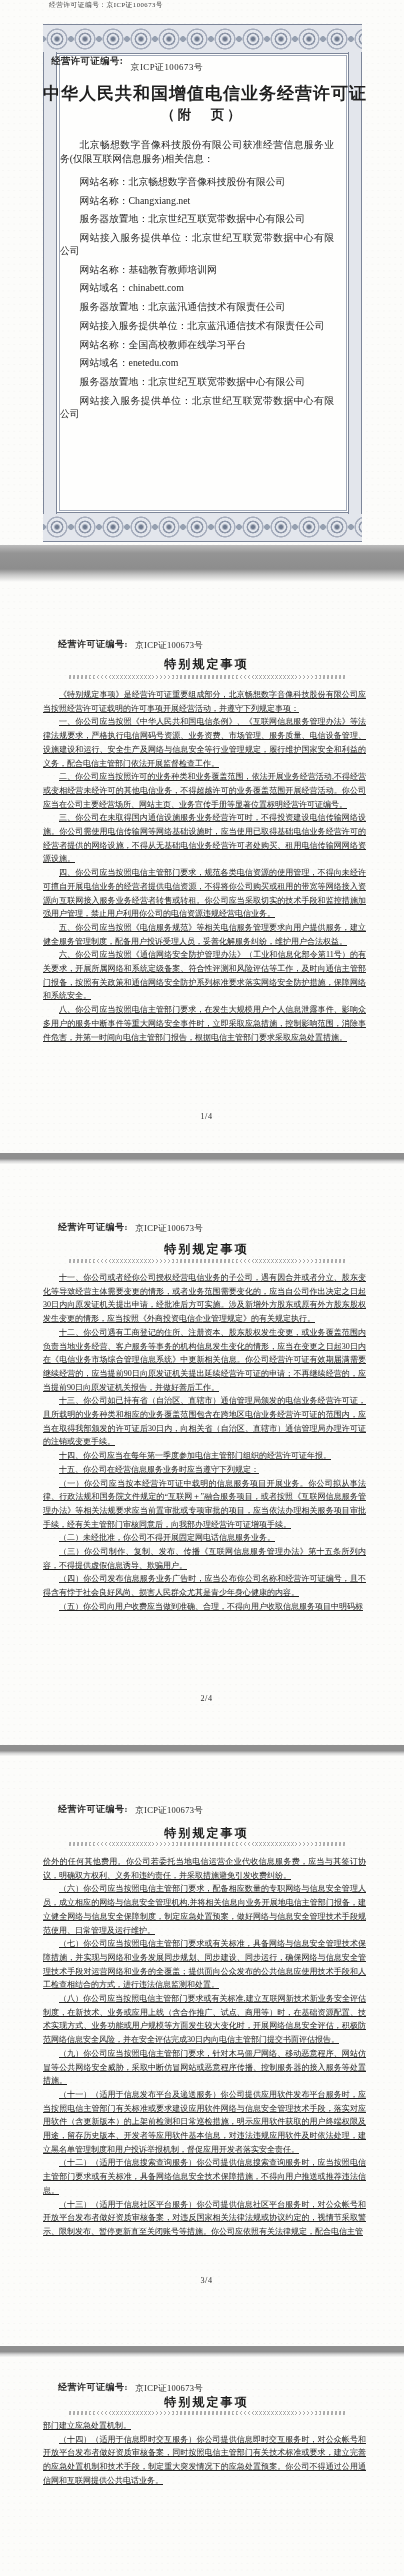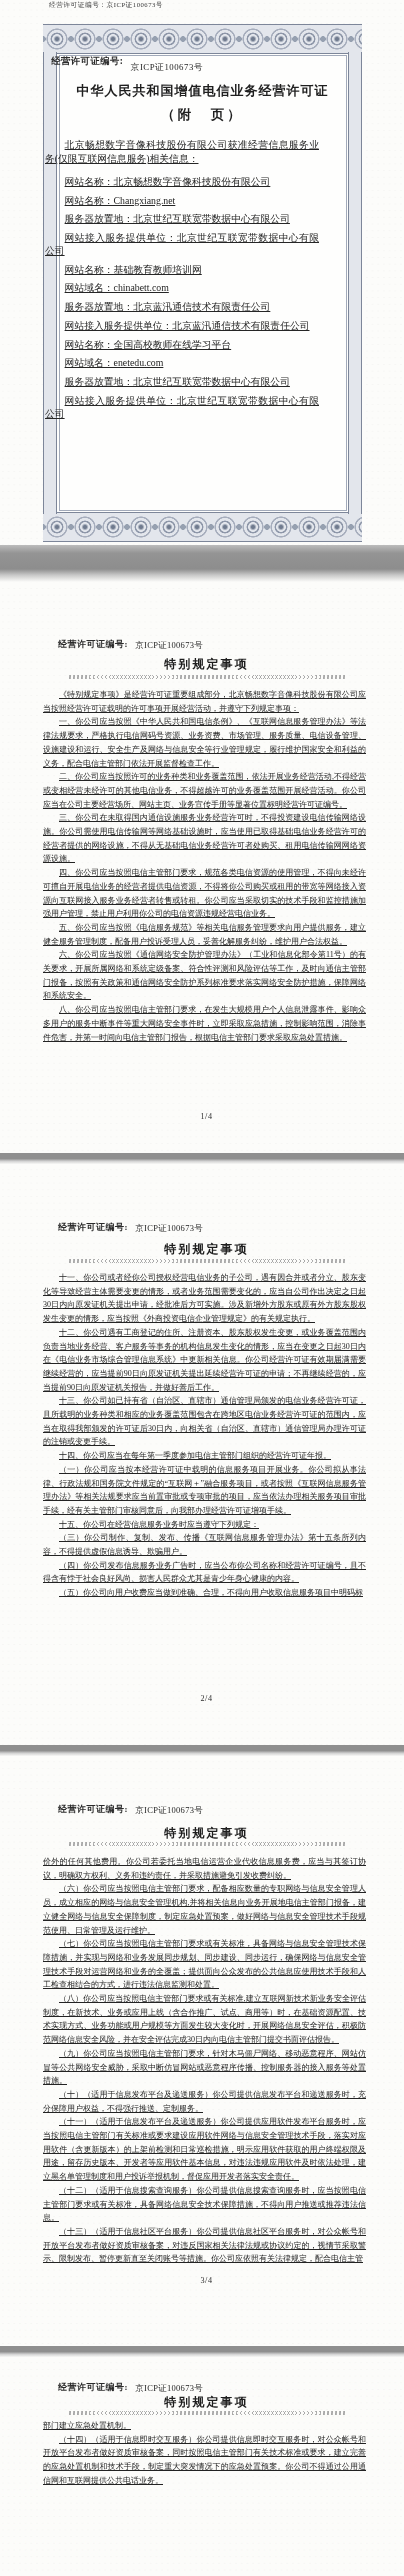--- a/index.html
+++ b/index.html
@@ -26,25 +26,25 @@
     background-image:
       radial-gradient(circle 2.6px at 6.2px 6.2px, #76markers 0 0, transparent 0),
       radial-gradient(circle 2.6px at 6.2px 6.2px, #768092 0 1.3px, transparent 3.1px),
       radial-gradient(circle 5.7px at 6.2px 6.2px, transparent 0 3.3px, #929bac 3.6px 4.4px, transparent 4.9px);
     background-size:12.4px 12.4px;border-left:0.5px solid #7d8699;border-right:0.5px solid #7d8699;}
   .band-v.left{left:0;} .band-v.right{right:0;}
   .inner-line{position:absolute;left:15.5px;right:15.5px;top:31px;bottom:31px;border:0.5px solid #a2aaba;}
   .cert-lic{position:absolute;top:31px;left:8.2px;white-space:nowrap;}
   .lic-label{font-size:9.3px;font-weight:bold;letter-spacing:0.5px;color:#2b2b2b;}
   .cert-lic .lic-num{font-size:8.8px;margin-left:5.2px;position:relative;top:5.7px;letter-spacing:0.5px;}
-  .cert-title{position:absolute;top:58px;left:0;right:0;text-align:center;font-size:13px;
+  .cert-title{position:absolute;top:58px;left:0;right:0;text-align:center;font-size:17px;
     font-weight:bold;letter-spacing:1px;margin:0;color:#1f1f1f;white-space:nowrap;}
   .cert-sub{position:absolute;top:82px;left:0;right:0;text-align:center;font-size:13.4px;
     font-weight:bold;letter-spacing:3.1px;color:#1f1f1f;}
-  .cert-body{position:absolute;top:114px;left:2px;width:274px;text-decoration:underline;}
+  .cert-body{position:absolute;top:114px;left:17px;width:274px;}
   .cert-intro{margin:0 0 8.2px 0;font-size:9.8px;line-height:14.4px;text-indent:2em;
     text-align:justify;word-break:break-all;color:#242424;}
   .cert-line{margin:0 0 5.7px 0;font-size:9.8px;line-height:13px;text-indent:2em;
     text-align:justify;word-break:break-all;color:#242424;}
 
   
   .divider{position:absolute;top:0;left:0;right:0;}
   .divider.big{height:37px;background:linear-gradient(180deg,#bcbcbc 0,#949494 8.2px,#8d8d8d 24px,#c7c7c7 30px,#fcfcfa 37px);}
   .divider.small{height:11.3px;background:linear-gradient(180deg,#8f8f8f 0,#8f8f8f 5.7px,#d2d2d2 8.2px,#fcfcfa 11.3px);}
   .sp-lic{position:absolute;left:58px;top:var(--h);white-space:nowrap;}
@@ -167,24 +167,25 @@
 
 
           <p class="para">十一、你公司或者经你公司授权经营电信业务的子公司，遇有因合并或者分立、股东变化等导致经营主体需要变更的情形，或者业务范围需要变化的，应当自公司作出决定之日起30日内向原发证机关提出申请，经批准后方可实施。涉及新增外方股东或原有外方股东股权发生变更的情形，应当按照《外商投资电信企业管理规定》的有关规定执行。</p>
 
           <p class="para">十二、你公司遇有工商登记的住所、注册资本、股东股权发生变更，或业务覆盖范围内负责当地业务经营、客户服务等事务的机构信息发生变化的情形，应当在变更之日起30日内在《电信业务市场综合管理信息系统》中更新相关信息。你公司经营许可证有效期届满需要继续经营的，应当提前90日向原发证机关提出延续经营许可证的申请；不再继续经营的，应当提前90日向原发证机关报告，并做好善后工作。</p>
 
           <p class="para">十三、你公司如已持有省（自治区、直辖市）通信管理局颁发的电信业务经营许可证，且所载明的业务种类和相应的业务覆盖范围包含在跨地区电信业务经营许可证的范围内，应当在取得我部颁发的许可证后30日内，向相关省（自治区、直辖市）通信管理局办理许可证的注销或变更手续。</p>
 
           <p class="para">十四、你公司应当在每年第一季度参加电信主管部门组织的经营许可证年报。</p>
 
+          <p class="para">十五、你公司在经营信息服务业务时应当遵守下列规定：</p>
+
           <p class="para">（一）你公司应当按本经营许可证中载明的信息服务项目开展业务。你公司拟从事法律、行政法规和国务院文件规定的“互联网＋”融合服务项目，或者按照《互联网信息服务管理办法》等相关法规要求应当前置审批或专项审批的项目，应当依法办理相关服务项目审批手续，经有关主管部门审核同意后，向我部办理经营许可证增项手续。</p>
 
-          <p class="para">十五、你公司在经营信息服务业务时应当遵守下列规定：</p>
-
+          <p class="para">（二）未经批准，你公司不得开展固定网电话信息服务业务。</p>
 
           <p class="para">（三）你公司制作、复制、发布、传播《互联网信息服务管理办法》第十五条所列内容，不得提供虚假信息诱导、欺骗用户。</p>
 
           <p class="para">（四）你公司发布信息服务业务广告时，应当公布你公司名称和经营许可证编号，且不得含有悖于社会良好风尚、损害人民群众尤其是青少年身心健康的内容。</p>
 
           <p class="para">（五）你公司向用户收费应当做到准确、合理，不得向用户收取信息服务项目中明码标</p>
         </div>
     </div>
     <div class="pagenum">2/4</div>
   </section>
@@ -202,21 +203,20 @@
       <div>
 
           <p class="para">（六）你公司应当按照电信主管部门要求，配备相应数量的专职网络与信息安全管理人员，成立相应的网络与信息安全管理机构,并将相关信息向业务开展地电信主管部门报备，建立健全网络与信息安全保障制度，制定应急处置预案，做好网络与信息安全管理技术手段规范使用、日常管理及运行维护。</p>
 
           <p class="para">（七）你公司应当按照电信主管部门要求或有关标准，具备网络与信息安全管理技术保障措施，并实现与网络和业务发展同步规划、同步建设、同步运行，确保网络与信息安全管理技术手段对运营网络和业务的全覆盖；提供面向公众发布的公共信息应使用技术手段和人工检查相结合的方式，进行违法信息监测和处置。</p>
 
           <p class="para">（八）你公司应当按照电信主管部门要求或有关标准,建立互联网新技术新业务安全评估制度，在新技术、业务或应用上线（含合作推广、试点、商用等）时，在基础资源配置、技术实现方式、业务功能或用户规模等方面发生较大变化时，开展网络信息安全评估，积极防范网络信息安全风险，并在安全评估完成30日内向电信主管部门提交书面评估报告。</p>
 
           <p class="para">（九）你公司应当按照电信主管部门要求，针对木马僵尸网络、移动恶意程序、网站仿冒等公共网络安全威胁，采取中断仿冒网站或恶意程序传播、控制服务器的接入服务等处置措施。</p>
 
-          <p class="para">（十）（适用于信息发布平台及递送服务）你公司提供信息发布平台和递送服务时，充分保障用户权益，不得强行推送、定制服务。</p>
 
           <p class="para">（十一）（适用于信息发布平台及递送服务）你公司提供应用软件发布平台服务时，应当按照电信主管部门有关标准或要求建设应用软件网络与信息安全管理技术手段，落实对应用软件（含更新版本）的上架前检测和日常巡检措施，明示应用软件获取的用户终端权限及用途，留存历史版本、开发者等应用软件基本信息，对违法违规应用软件及时依法处理，建立黑名单管理制度和用户投诉举报机制，督促应用开发者落实安全责任。</p>
 
           <p class="para">（十二）（适用于信息搜索查询服务）你公司提供信息搜索查询服务时，应当按照电信主管部门要求或有关标准，具备网络信息安全技术保障措施，不得向用户推送或推荐违法信息。</p>
 
           <p class="para">（十三）（适用于信息社区平台服务）你公司提供信息社区平台服务时，对公众帐号和开放平台发布者做好资质审核备案，对违反国家相关法律法规或协议约定的，视情节采取警示、限制发布、暂停更新直至关闭账号等措施。你公司应依照有关法律规定，配合电信主管</p>
         </div>
     </div>
     <div class="pagenum">3/4</div>
   </section>

